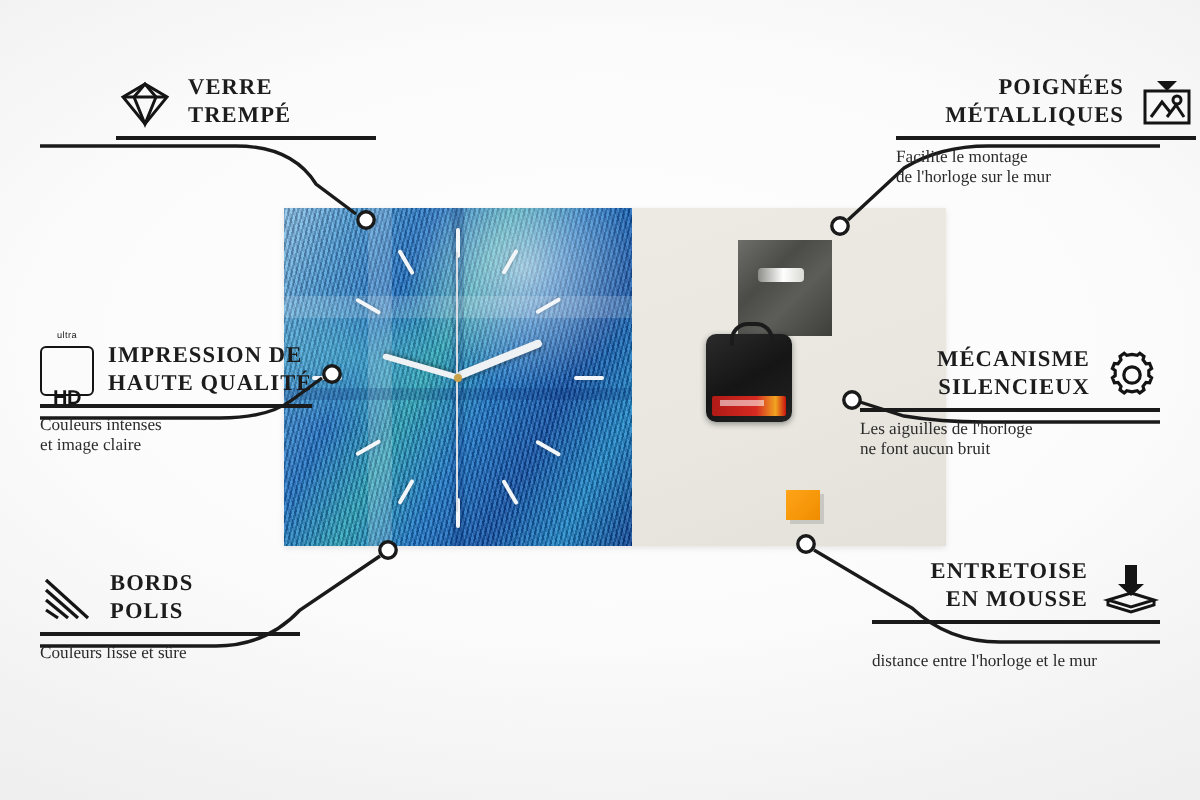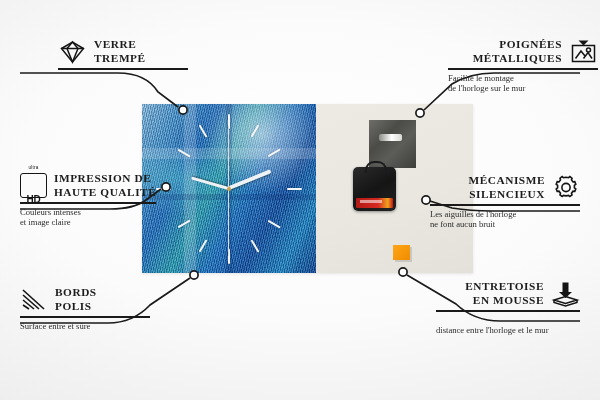--- a/index.html
+++ b/index.html
@@ -224,21 +224,21 @@
           </g>
         </svg>
       </span>
       <span class="co-title">
         <span>BORDS</span><br>
         <span>POLIS</span>
       </span>
     </div>
     <div class="rule" style="width:130px;"></div>
     <div class="co-sub">
-      <span>Surface entre et sûre</span>
+      <span>Couleurs lisse et sûre</span>
     </div>
   </div>
 
   <div class="callout right" style="left:448px;top:38px;width:150px;">
     <div class="co-head">
       <span class="co-title">
         <span>POIGNÉES</span><br>
         <span>MÉTALLIQUES</span>
       </span>
       <span class="icon">

